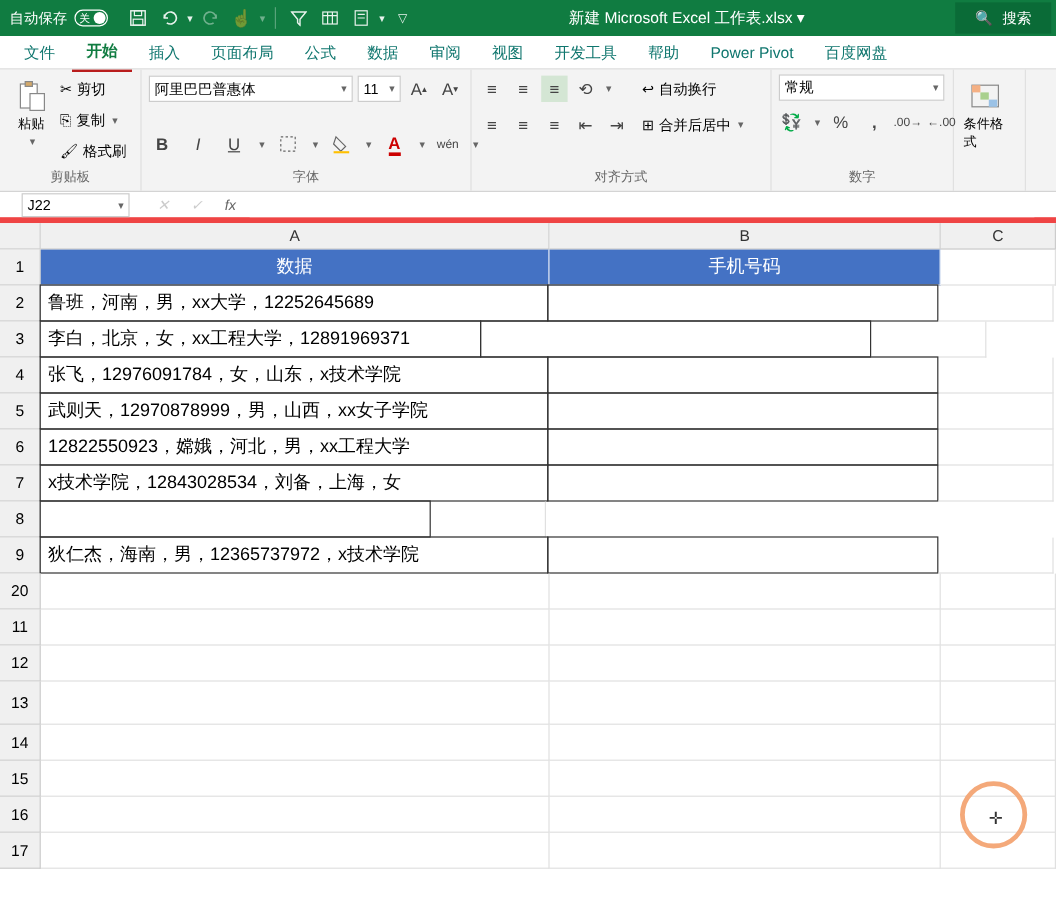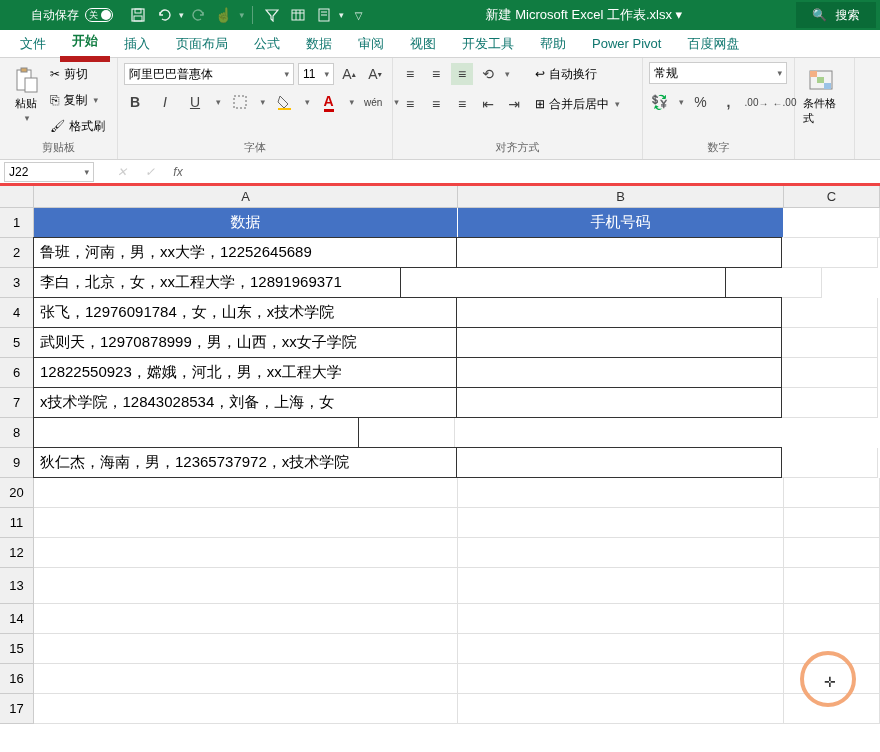--- a/index.html
+++ b/index.html
@@ -1,50 +1,50 @@
 <!DOCTYPE html>
 <html><head>
 <meta charset="utf-8">
 <style>
 * { box-sizing: border-box; margin: 0; padding: 0; font-family: "Microsoft YaHei", sans-serif; }
 body { width: 880px; height: 752px; background: #fff; overflow: hidden; font-size: 12px; }
 
 
 .titlebar { height: 30px; background: #107c41; display: flex; align-items: center; color: #fff; }
-.autosave { display: flex; align-items: center; gap: 6px; padding: 0 8px; font-size: 12px; margin-left: 23px; }
+.autosave { display: flex; align-items: center; gap: 6px; padding: 0 8px; font-size: 12px; }
 .toggle { width: 28px; height: 14px; border: 1px solid #fff; border-radius: 8px; display: flex; align-items: center; justify-content: flex-end; padding: 1px; position: relative; }
 .toggle-knob { width: 10px; height: 10px; background: #fff; border-radius: 50%; }
 .toggle-label { font-size: 9px; position: absolute; left: 3px; }
 .qat { display: flex; align-items: center; gap: 4px; padding: 0 6px; }
 .qat-icon { width: 22px; height: 22px; display: flex; align-items: center; justify-content: center; color: #fff; font-size: 14px; opacity: 0.9; }
 .qat-icon.dim { opacity: 0.4; }
 .title-center { flex: 1; text-align: center; font-size: 13px; }
 .search { display: flex; align-items: center; gap: 8px; padding: 0 16px; background: #0a6b37; height: 26px; margin: 2px 4px; width: 80px; justify-content: center; }
 .sep-v { width: 1px; height: 18px; background: rgba(255,255,255,0.3); margin: 0 4px; }
 
 
 .tabs { height: 28px; background: #fff; display: flex; align-items: center; border-bottom: 1px solid #d4d4d4; padding-left: 8px; gap: 2px; }
 .tab { padding: 6px 12px; font-size: 13px; color: #0f766e; cursor: pointer; }
-.tab.active { color: #107c41; font-weight: bold; border-bottom: 6px solid #b91c1c; }
+.tab.active { color: #107c41; font-weight: bold; border-bottom: 2px solid #b91c1c; }
 
 
 .ribbon { height: 102px; background: #f3f3f3; display: flex; border-bottom: 1px solid #d4d4d4; }
 .group { display: flex; flex-direction: column; border-right: 1px solid #e0e0e0; padding: 4px 6px 2px 6px; }
 .group-body { flex: 1; display: flex; align-items: flex-start; gap: 4px; }
 .group-label { text-align: center; font-size: 11px; color: #666; padding: 2px 0; position: relative; }
 .big-btn { display: flex; flex-direction: column; align-items: center; justify-content: center; width: 40px; padding: 4px 2px; gap: 2px; font-size: 11px; }
 .big-icon { width: 28px; height: 28px; display: flex; align-items: center; justify-content: center; font-size: 20px; }
 .small-row { display: flex; align-items: center; gap: 4px; height: 24px; font-size: 12px; }
 .col { display: flex; flex-direction: column; gap: 2px; }
 .dd { font-size: 9px; margin-left: 2px; color: #666; }
 .combo { border: 1px solid #ccc; background: #fff; height: 22px; display: flex; align-items: center; padding: 0 4px; font-size: 12px; }
 .ribbon-icon { width: 22px; height: 22px; display: flex; align-items: center; justify-content: center; font-size: 14px; color: #444; }
 
 
-.formula-row { height: 26px; display: flex; align-items: center; border-bottom: 3px solid #ef4444; padding: 2px 4px; gap: 4px; }
+.formula-row { height: 26px; display: flex; align-items: center; border-bottom: 5px solid #ef4444; padding: 2px 18px; gap: 4px; }
 .namebox { width: 90px; border: 1px solid #ccc; height: 20px; display: flex; align-items: center; padding: 0 4px; font-size: 12px; justify-content: space-between; }
 .fx-btn { width: 24px; height: 20px; display: flex; align-items: center; justify-content: center; font-style: italic; color: #666; }
 .fx-input { flex: 1; height: 20px; border: none; outline: none; }
 
 
 .grid { position: relative; }
 .col-headers { display: flex; height: 22px; }
 .corner { width: 34px; background: #f0f0f0; border-right: 1px solid #ccc; border-bottom: 1px solid #ccc; }
 .colh { background: #f0f0f0; border-right: 1px solid #ccc; border-bottom: 1px solid #ccc; display: flex; align-items: center; justify-content: center; font-size: 13px; color: #333; }
 .rows { display: flex; flex-direction: column; }
@@ -168,21 +168,21 @@
         <div class="small-row">
             <span>🖌</span>
             <span>格式刷</span>
           </div>
       </div>
     </div>
     <div class="group-label">剪贴板</div>
   </div>
 
   <div class="group" style="width:275px">
-    <div class="group-body col" style="gap:4px;width:100%">
+    <div class="group-body col" style="gap:22px;width:100%">
       <div class="small-row" style="gap:4px">
         <div class="combo" style="width:170px">
             <span>阿里巴巴普惠体</span>
             <span class="dd" style="margin-left:auto">▾</span>
           </div>
         <div class="combo" style="width:36px">
             <span>11</span>
             <span class="dd" style="margin-left:auto">▾</span>
           </div>
         <span class="ribbon-icon">A<sup style="font-size:8px">▴</sup></span>

